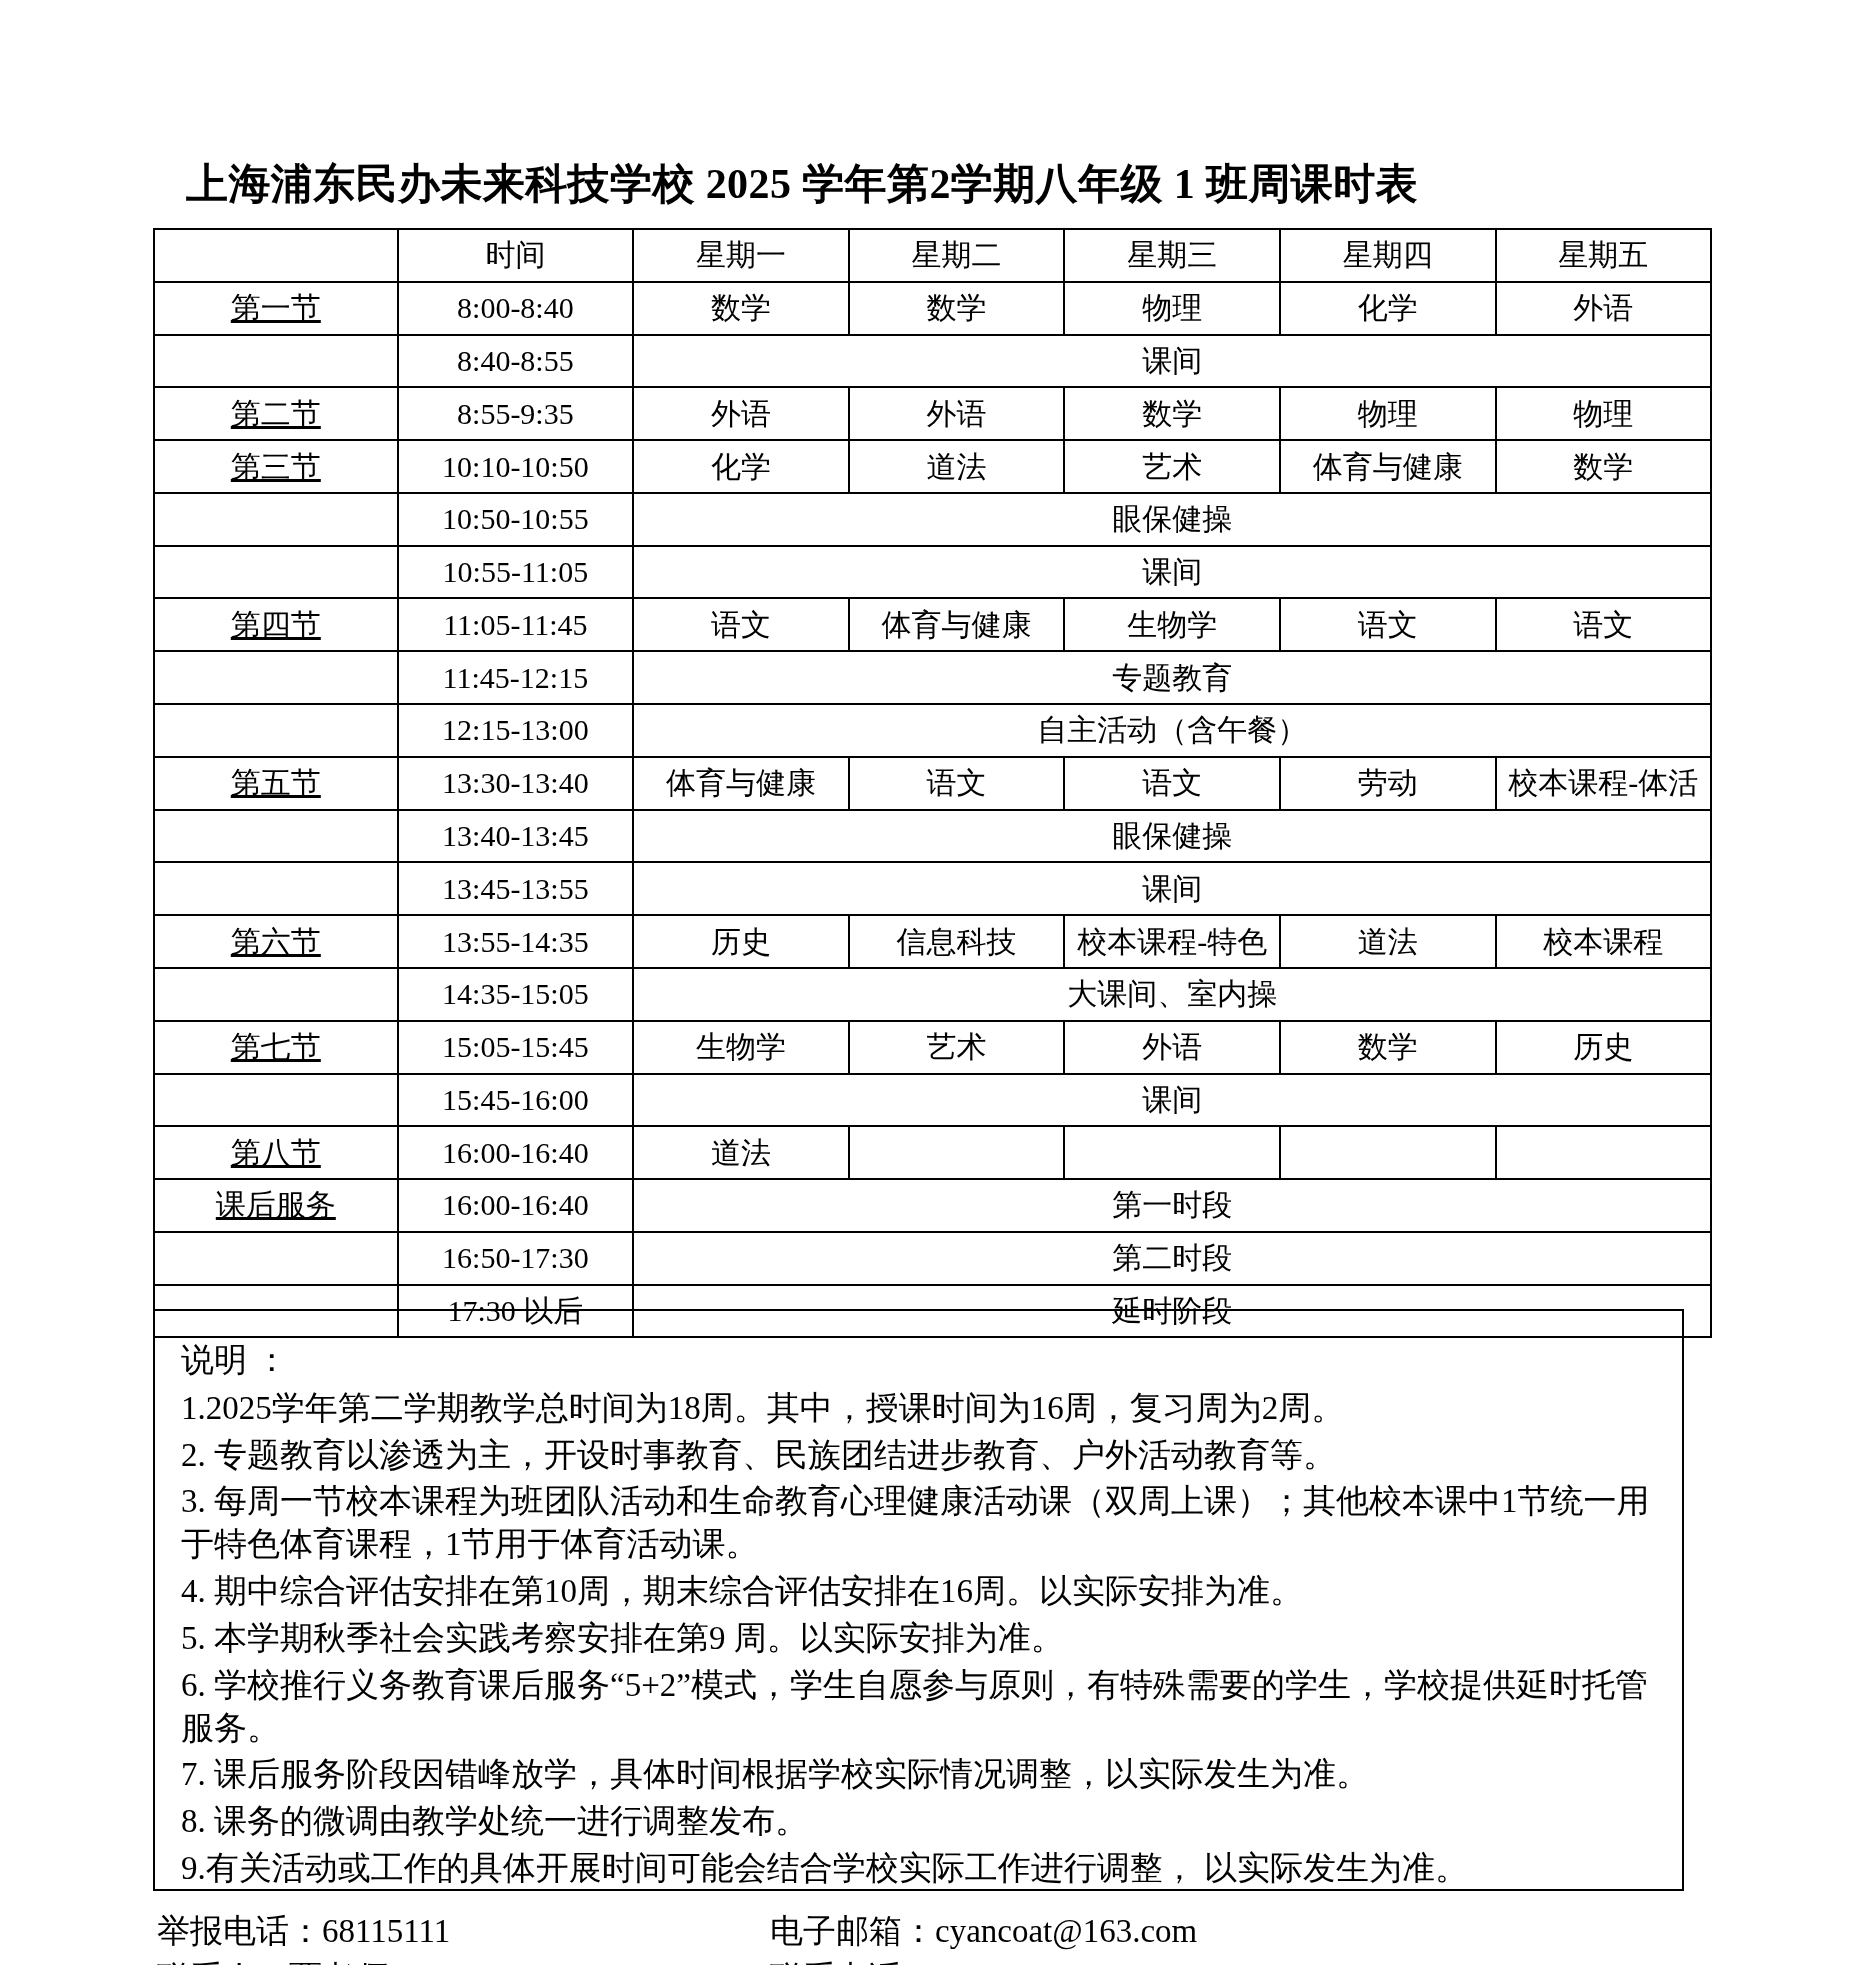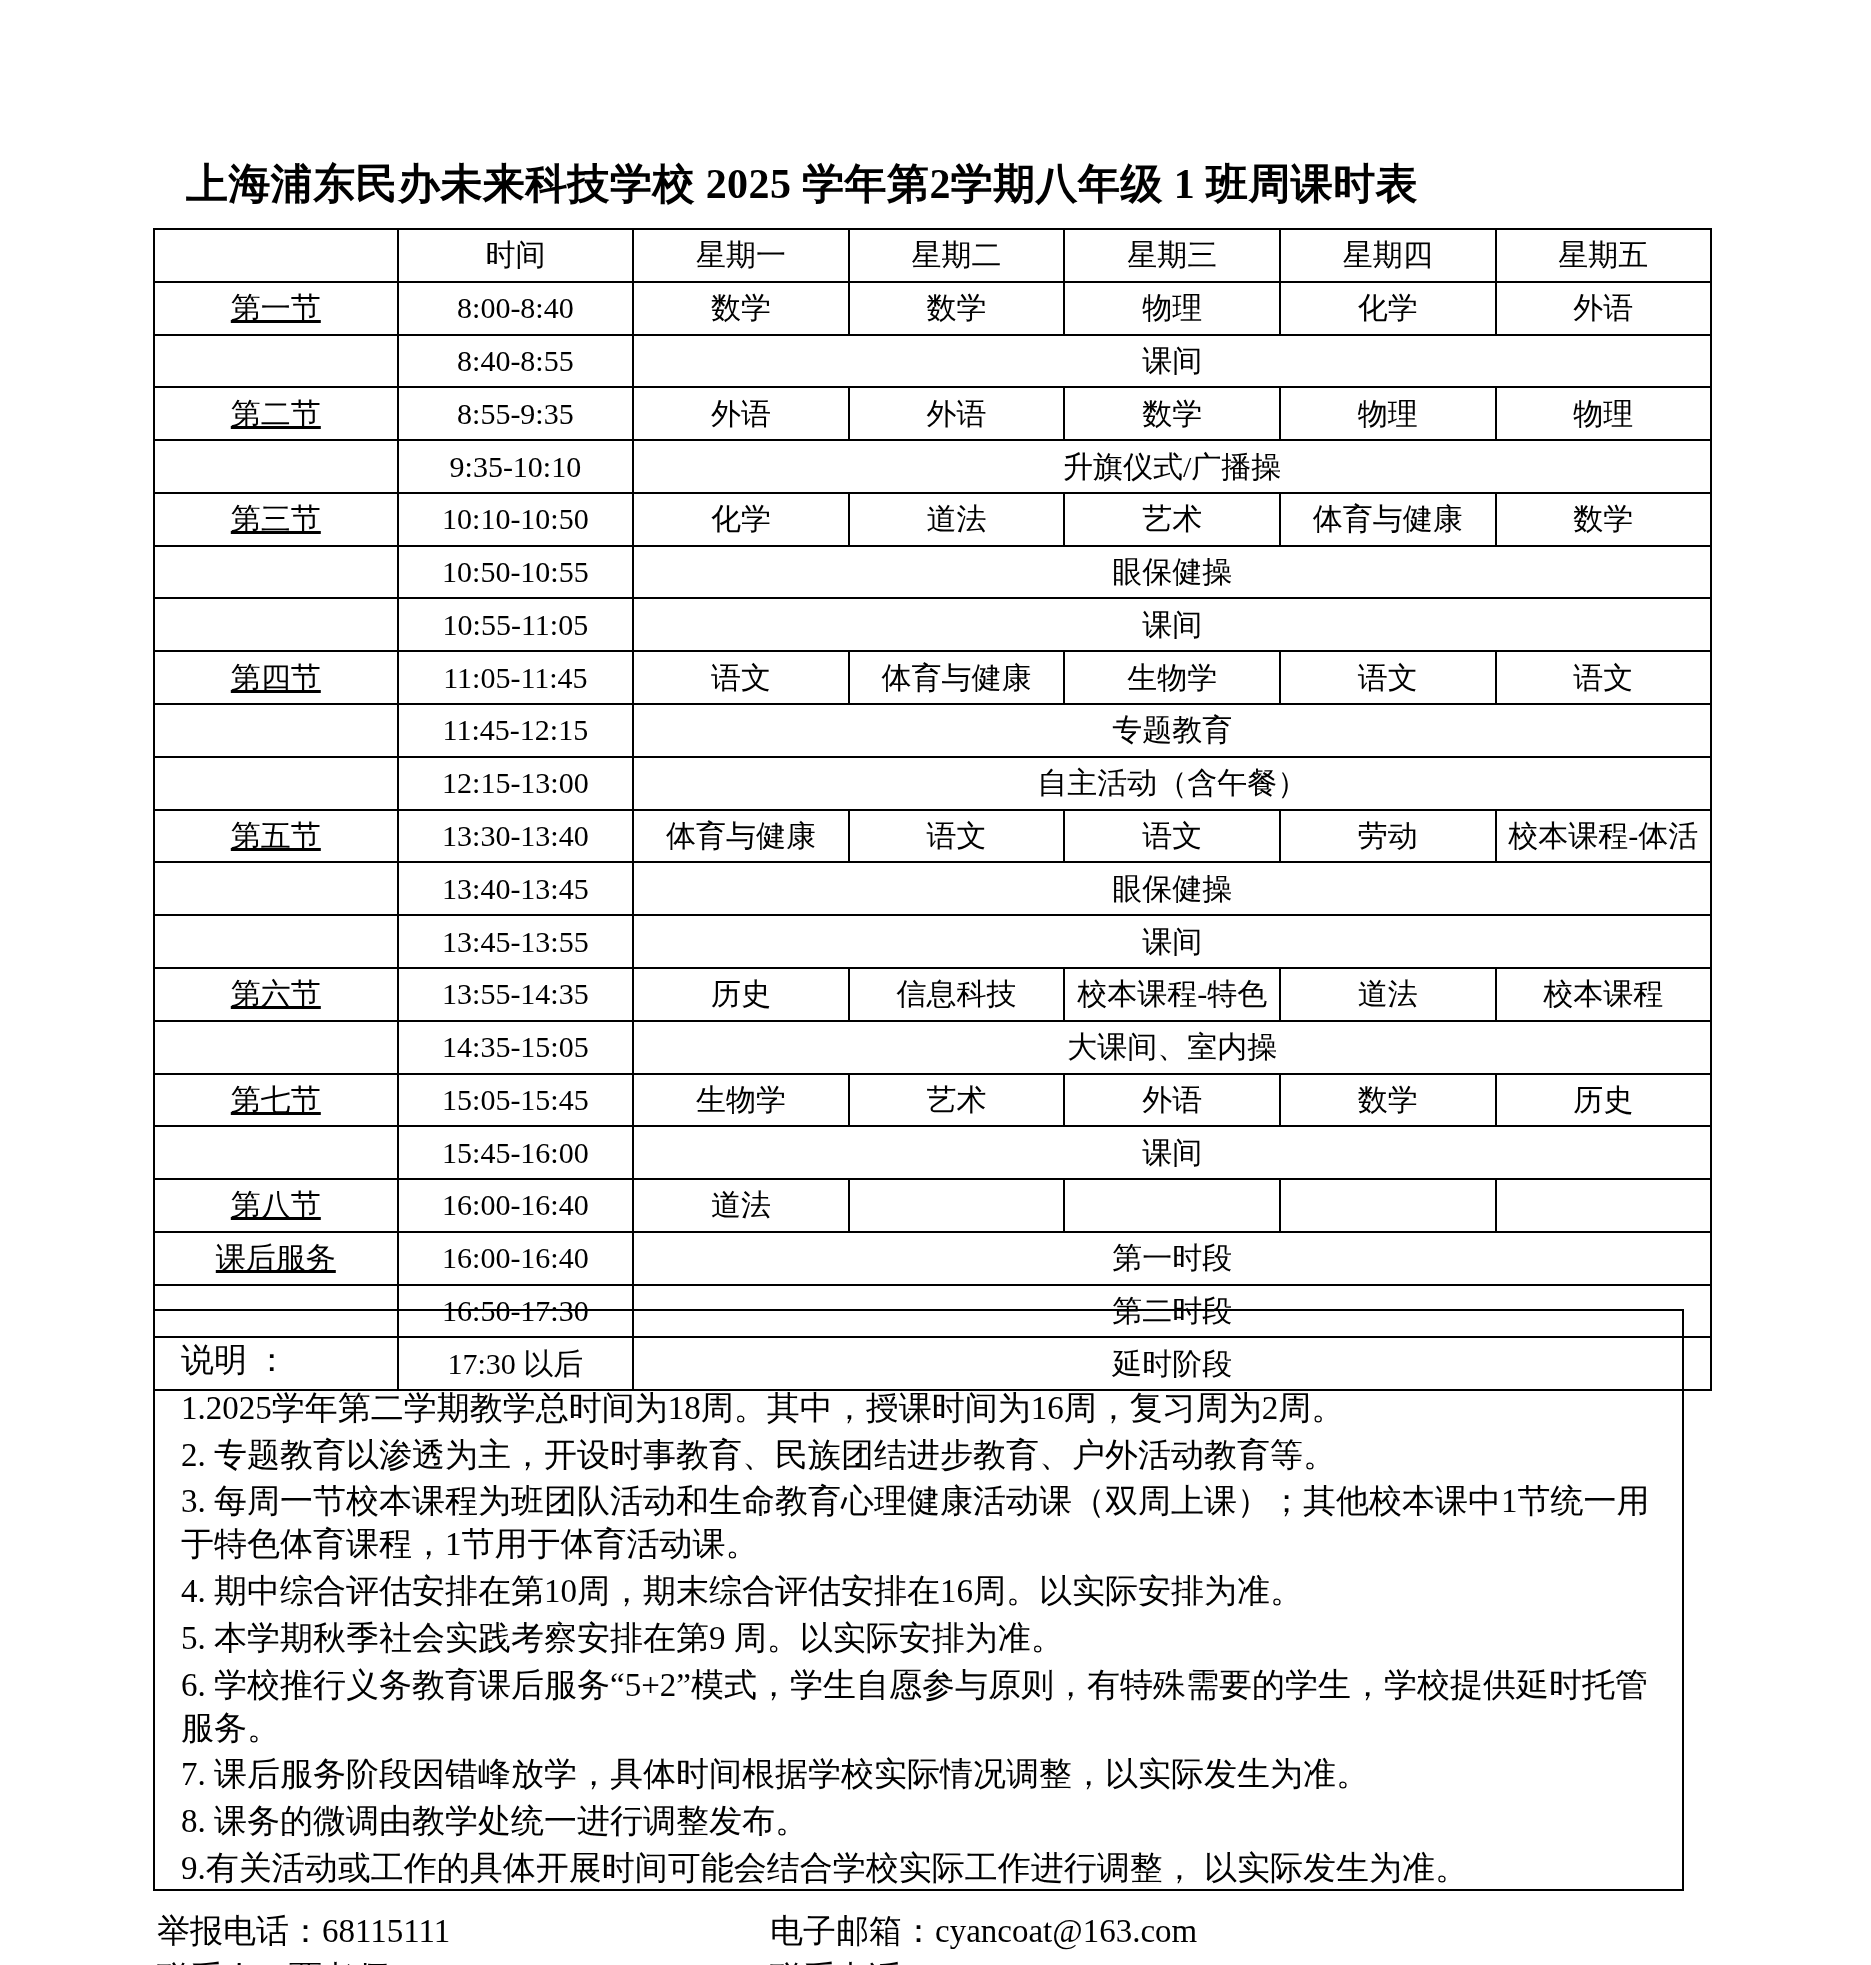--- a/index.html
+++ b/index.html
@@ -137,25 +137,20 @@
             <td class="c-day" colspan="5">课间</td>
           </tr>
           <tr>
             <td class="c-period">第二节</td>
             <td class="c-time">8:55-9:35</td>
             <td class="c-day">外语</td>
             <td class="c-day">外语</td>
             <td class="c-day">数学</td>
             <td class="c-day">物理</td>
             <td class="c-day">物理</td>
-          </tr>
-          <tr>
-            <td class="c-period"></td>
-            <td class="c-time">9:35-10:10</td>
-            <td class="c-day" colspan="5">升旗仪式/广播操</td>
           </tr>
           <tr>
             <td class="c-period">第三节</td>
             <td class="c-time">10:10-10:50</td>
             <td class="c-day">化学</td>
             <td class="c-day">道法</td>
             <td class="c-day">艺术</td>
             <td class="c-day">体育与健康</td>
             <td class="c-day">数学</td>
           </tr>

